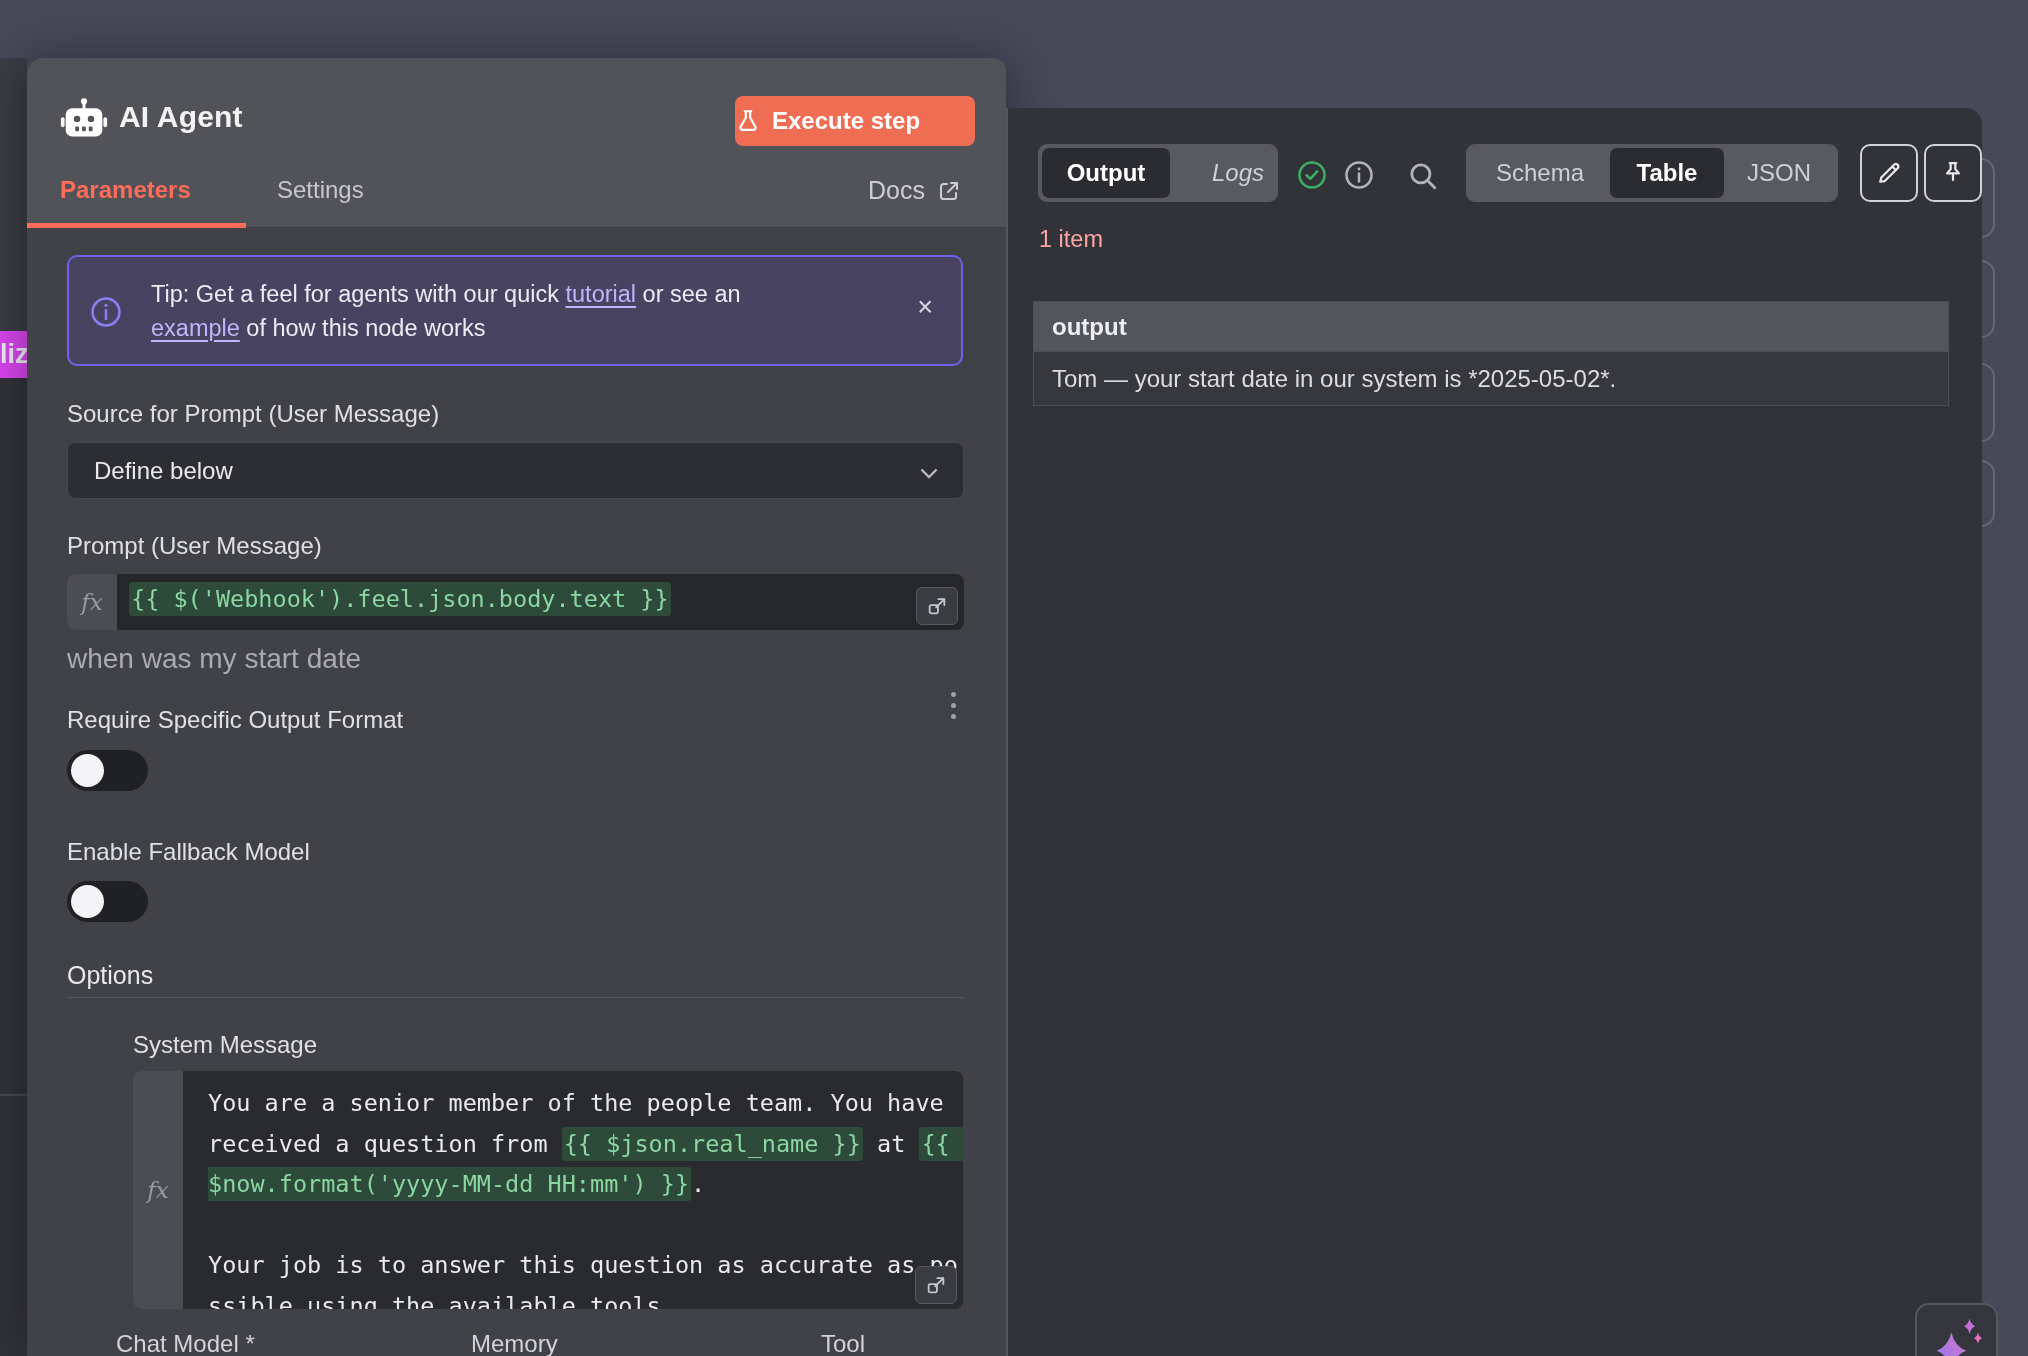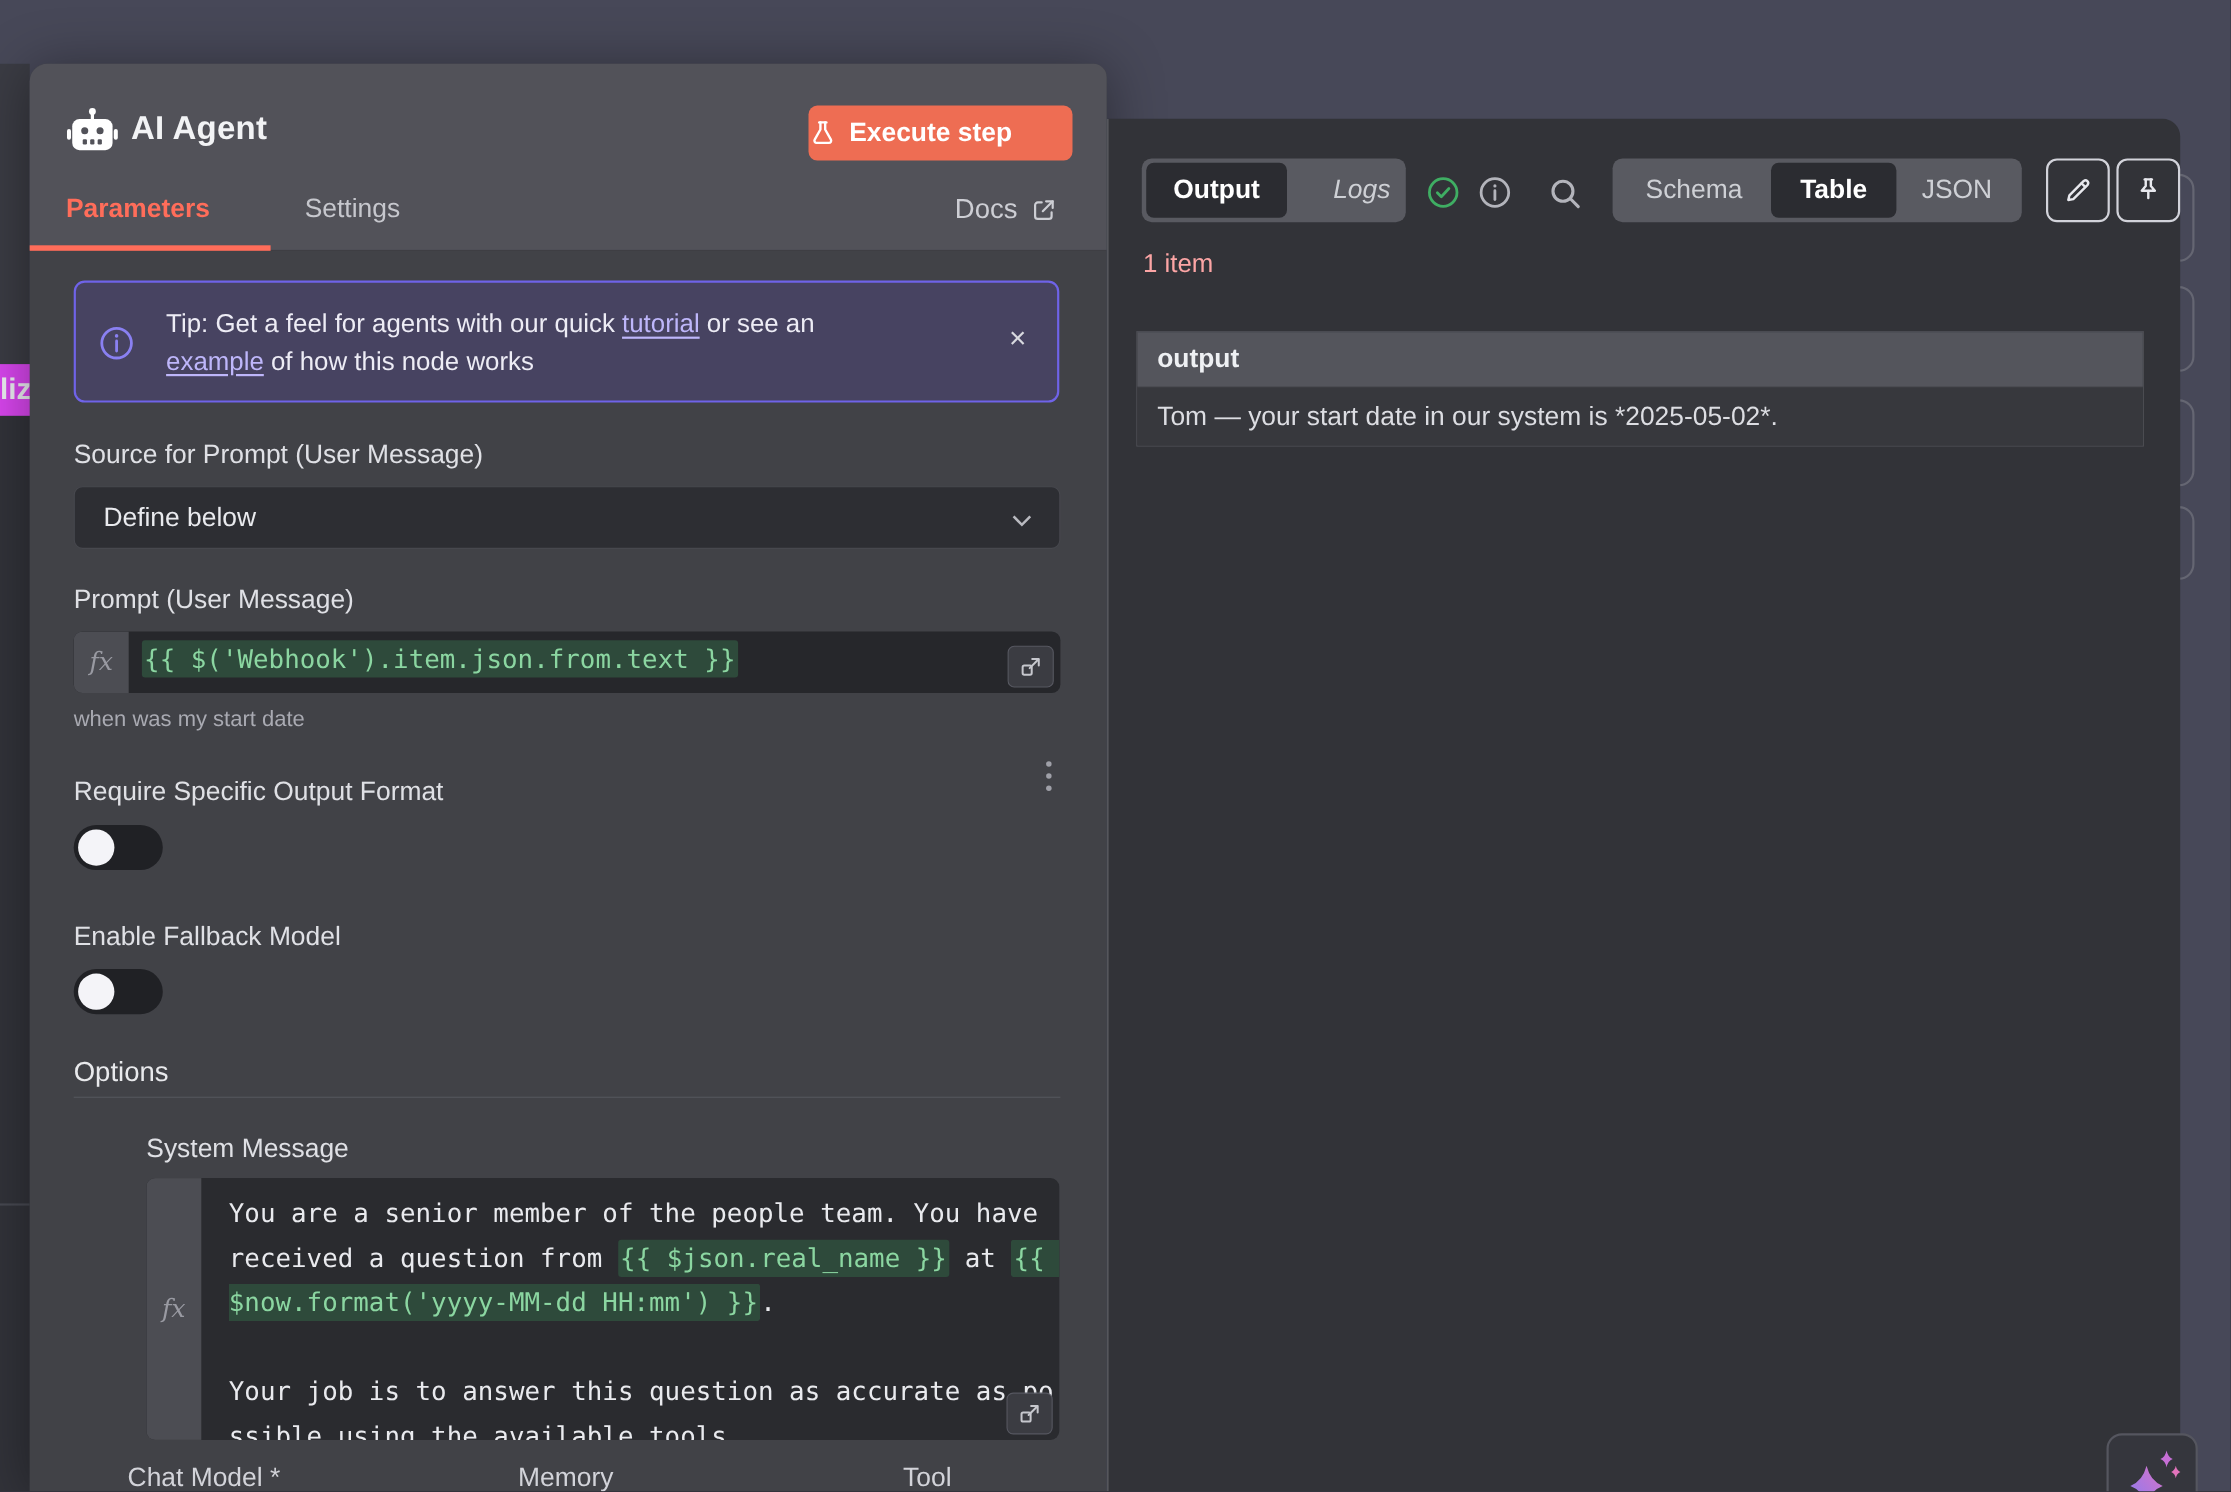--- a/index.html
+++ b/index.html
@@ -77,21 +77,21 @@
     display:flex; align-items:center; justify-content:center;
   }
   .mono { font-family:"DejaVu Sans Mono", monospace; }
   .expr-field .code { position:absolute; left:62px; top:11px; font-size:23.5px; }
   .expr-hl { background:#2e4a3b; color:#8bd6a1; padding:3px 2px; border-radius:3px; }
   .expand-btn {
     position:absolute; right:6px; bottom:5px; width:42px; height:38px;
     background:#3b3c42; border:1px solid #575861; border-radius:6px;
     display:flex; align-items:center; justify-content:center; cursor:pointer;
   }
-  .expr-preview { position:absolute; left:40px; top:585px; font-size:20px; color:#a9aab2; }
+  .expr-preview { position:absolute; left:40px; top:585px; font-size:28px; color:#a9aab2; }
 
   .dots-menu { position:absolute; left:920px; top:634px; width:12px; cursor:pointer; display:flex; flex-direction:column; gap:6px; align-items:center; }
   .dots-menu i { width:5px; height:5px; border-radius:50%; background:#9fa0a8; }
 
   .toggle { position:absolute; left:40px; width:81px; height:41px; background:#202125; border-radius:21px; cursor:pointer; }
   .toggle .knob { position:absolute; left:4px; top:4px; width:33px; height:33px; background:#f4f4f8; border-radius:50%; }
   .toggle.t1 { top:692px; } .toggle.t2 { top:823px; }
 
   .options-label { position:absolute; left:40px; top:903px; font-size:25px; color:#e8e9ec; }
   .options-divider { position:absolute; left:40px; top:939px; width:897px; height:1px; background:#55565d; }
@@ -214,21 +214,21 @@
         <svg width="28" height="28" viewBox="0 0 24 24" fill="none" stroke="#b9bac0" stroke-width="2">
             <path d="M5.5 9l6.5 6.5L18.5 9"></path>
           </svg>
       </span>
     </div>
 
     <div class="param-label" style="top:474px;">Prompt (User Message)</div>
     <div class="expr-field">
       <div class="fx-gutter">fx</div>
       <div class="code mono">
-        <span class="expr-hl">{{ $('Webhook').item.json.from.text }}</span>
+        <span class="expr-hl">{{ $('Webhook').feel.json.body.text }}</span>
       </div>
       <div class="expand-btn">
         <svg width="22" height="22" viewBox="0 0 24 24" fill="none" stroke="#c6c7cd" stroke-width="2" stroke-linecap="round" stroke-linejoin="round">
           <path d="M13.5 4.5H20v6.5"></path>
             <path d="M19.5 5L11 13.5"></path>
             <rect x="4" y="11" width="9" height="9" rx="1.6"></rect>
         </svg>
       </div>
     </div>
     <div class="expr-preview">when was my start date</div>

